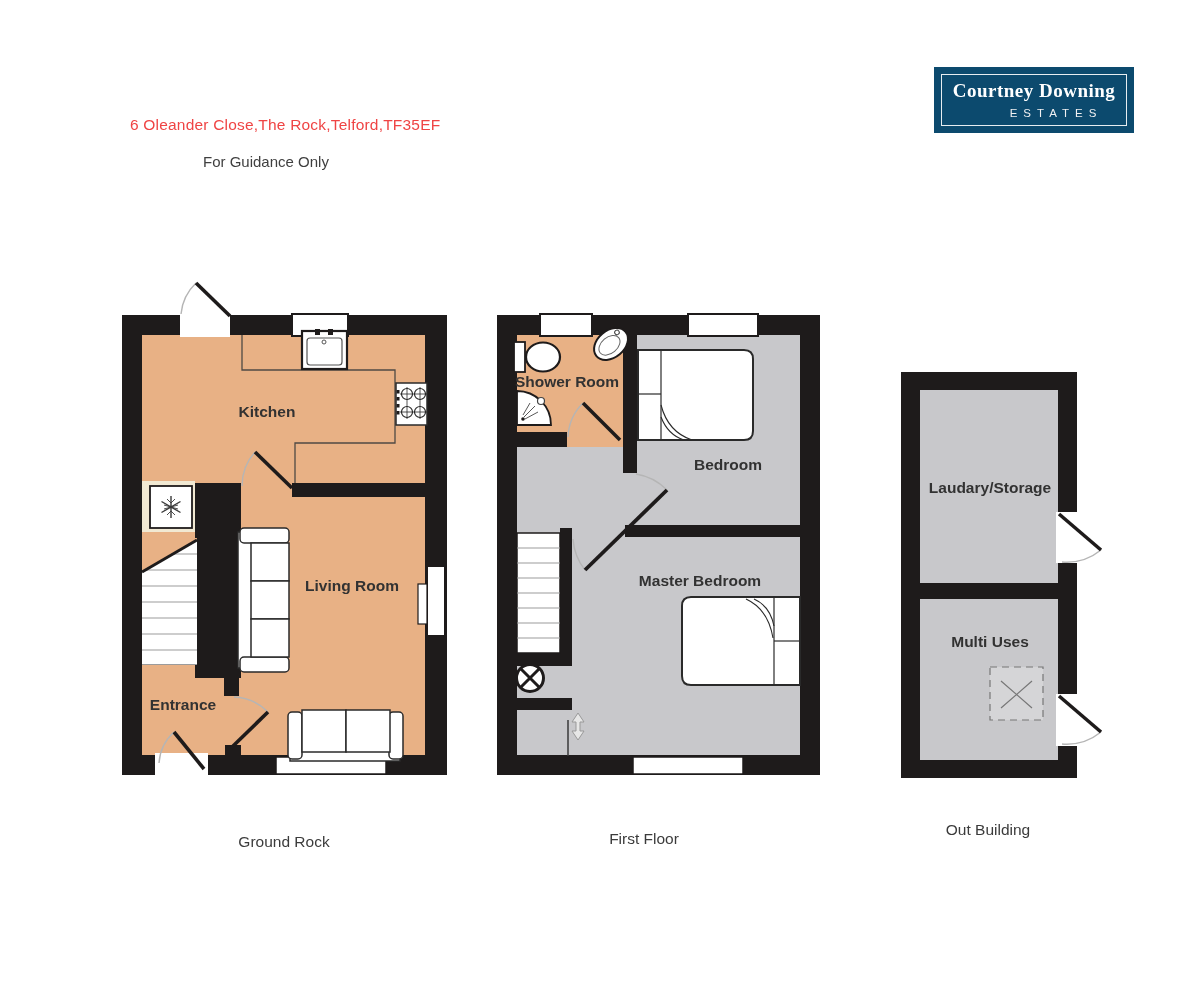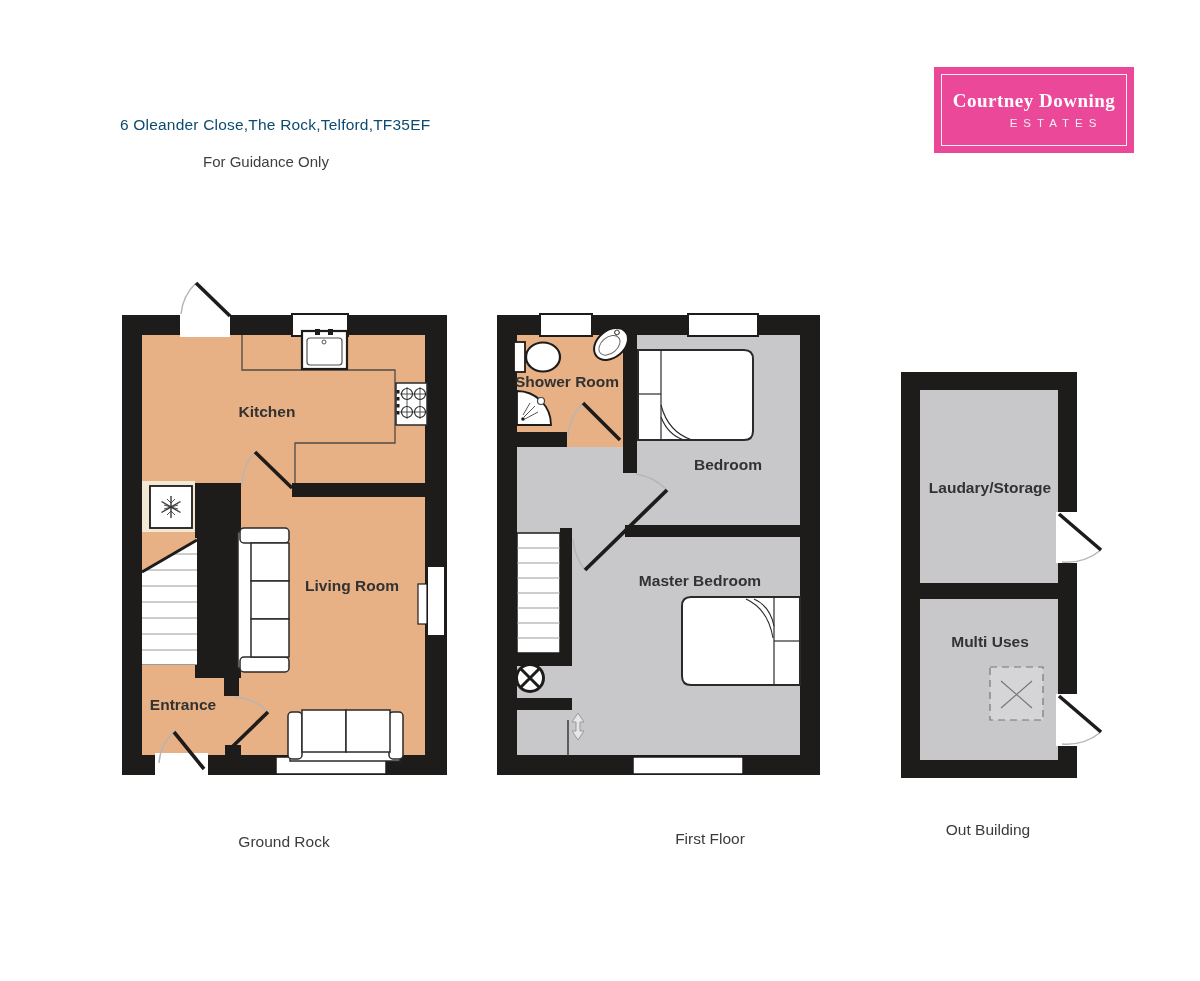--- a/index.html
+++ b/index.html
@@ -2,27 +2,27 @@
 <html><head>
 <meta charset="utf-8">
 <style>
   html,body{margin:0;padding:0;}
   body{
     width:1200px;height:981px;position:relative;background:#ffffff;
     font-family:"Liberation Sans", sans-serif;overflow:hidden;
   }
   .abs{position:absolute;}
   .address-line{
-    left:120px;top:116px;font-size:15.5px;color:#0c4a6e;letter-spacing:.2px;white-space:nowrap;
+    left:130px;top:116px;font-size:15.5px;color:#ef4444;letter-spacing:.2px;white-space:nowrap;
   }
   .guidance-line{
     left:203px;top:153px;font-size:15px;color:#3f3f3f;white-space:nowrap;
   }
   .logo-box{
-    left:934px;top:67px;width:200px;height:86px;background:#ec4899;
+    left:934px;top:67px;width:200px;height:66px;background:#0c4a6e;
   }
   .logo-inner{
     position:absolute;left:7px;top:7px;right:7px;bottom:7px;
     border:1px solid rgba(255,255,255,.9);
     display:flex;flex-direction:column;align-items:center;justify-content:center;
   }
   .logo-name{
     font-family:"Liberation Serif", serif;font-weight:bold;font-size:19px;color:#ffffff;
     letter-spacing:.5px;line-height:1.1;
   }
@@ -261,14 +261,14 @@
       <rect x="990" y="667" width="53" height="53" fill="#D5D5D7" stroke="#777" stroke-width="1.2" stroke-dasharray="7 5"></rect>
       <path d="M1001,681 L1032,708 M1032,681 L1001,708" stroke="#777" stroke-width="1.2" fill="none"></path>
     </g>
 
     <text x="990" y="493">Laudary/Storage</text>
     <text x="990" y="647">Multi Uses</text>
   </g>
 </svg>
 
 <div class="abs plan-caption" style="left:284px;top:833px;">Ground Rock</div>
-<div class="abs plan-caption" style="left:710px;top:830px;">First Floor</div>
+<div class="abs plan-caption" style="left:644px;top:830px;">First Floor</div>
 <div class="abs plan-caption" style="left:988px;top:821px;">Out Building</div>
 
 </body></html>

